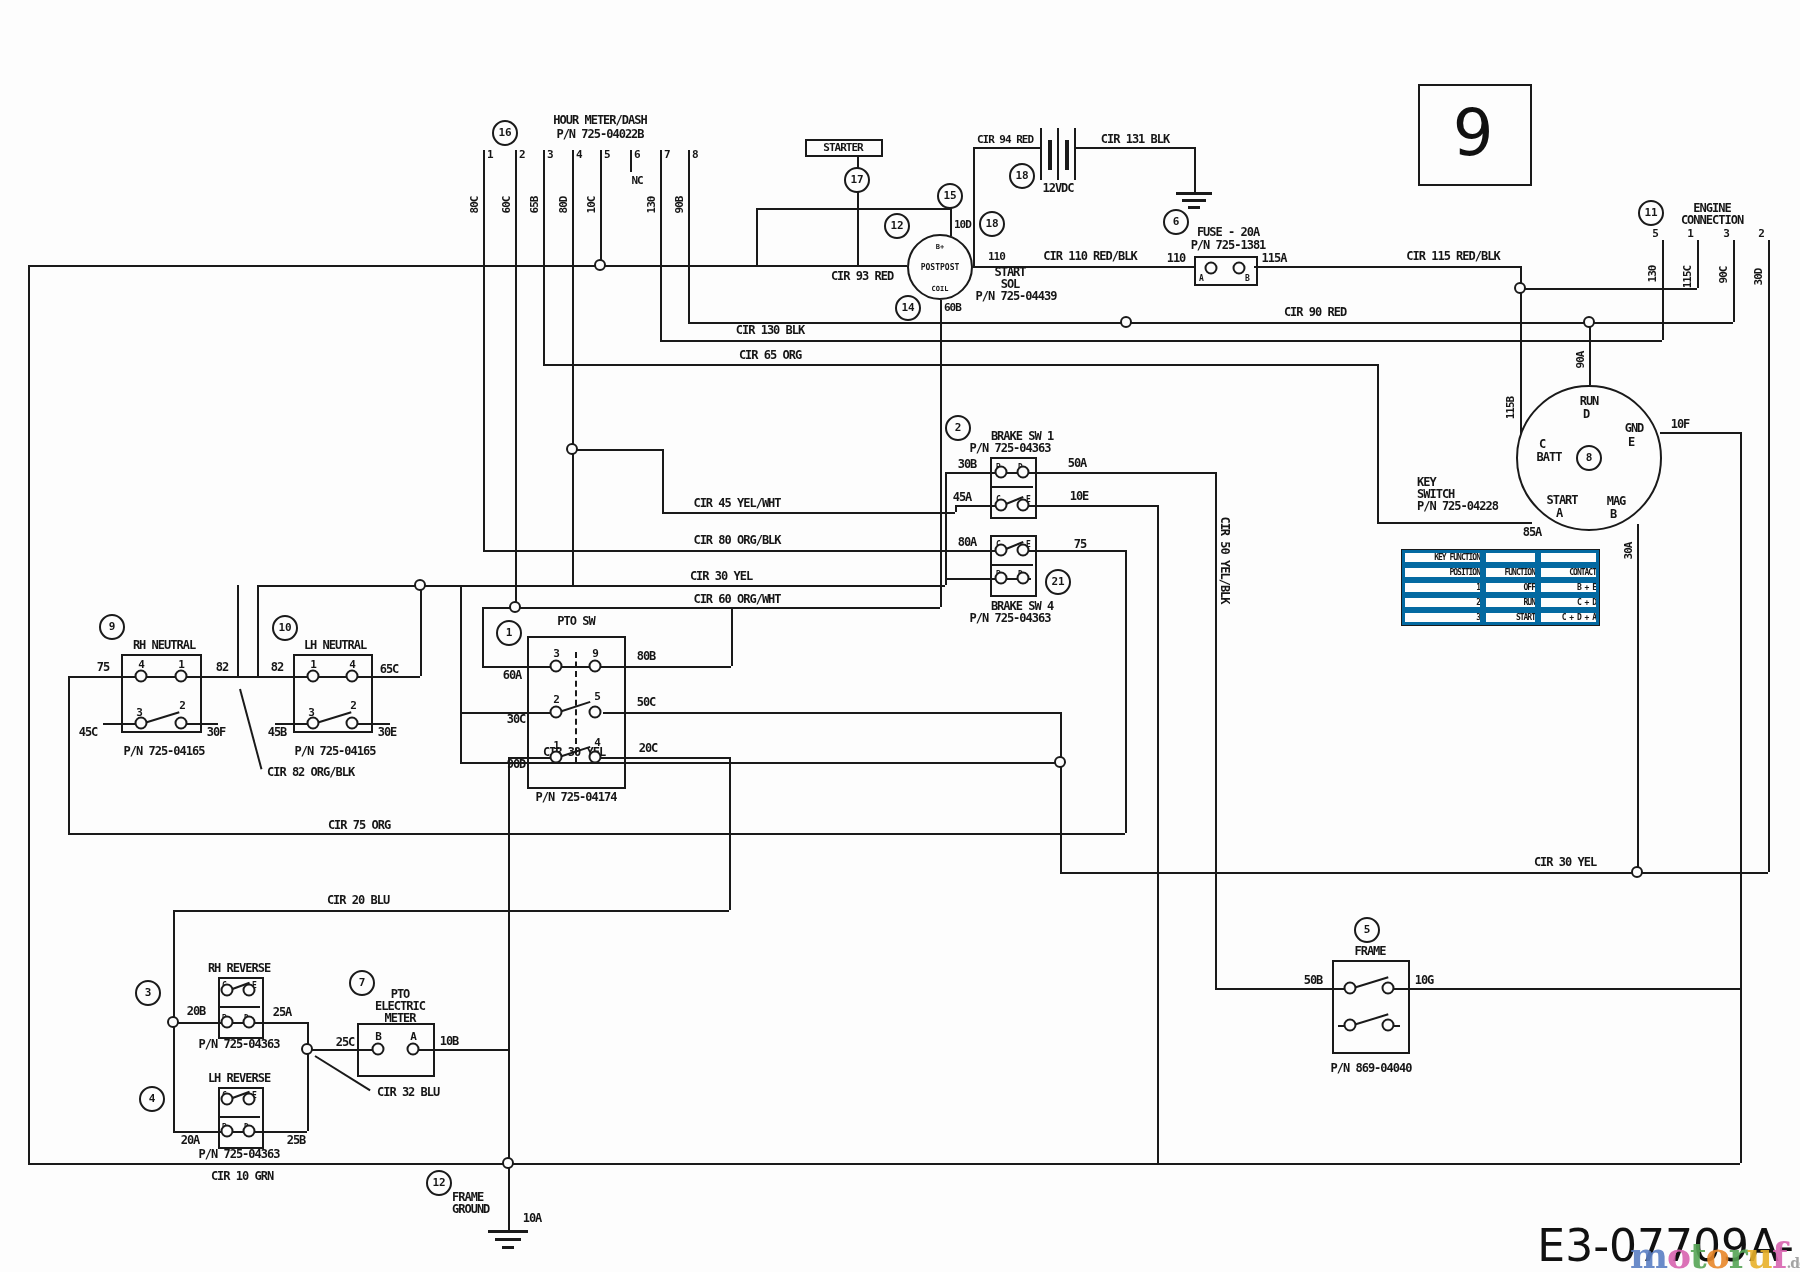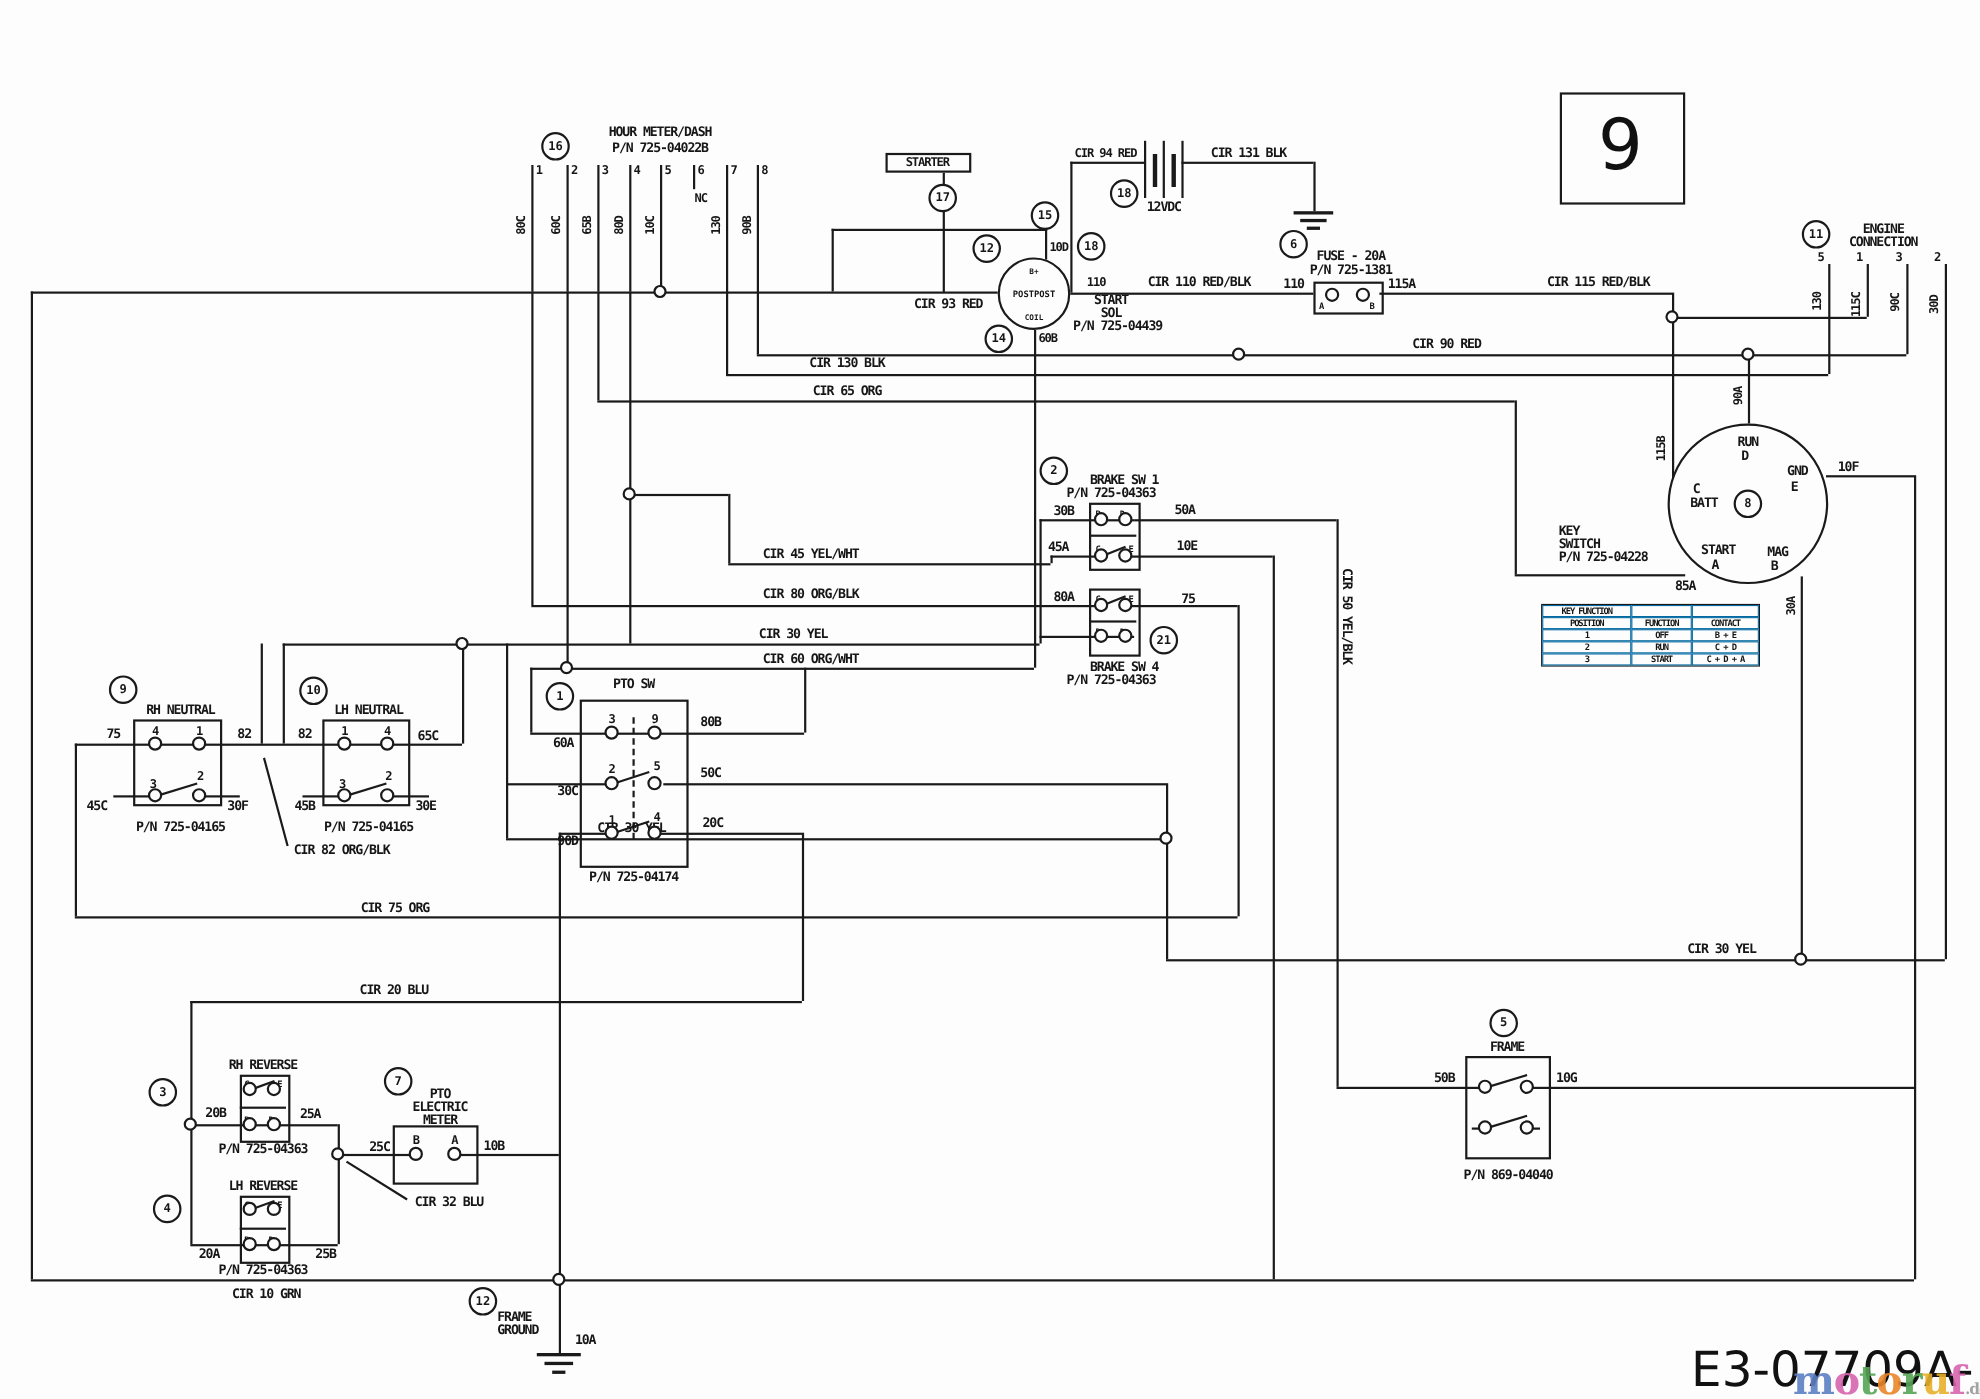--- a/index.html
+++ b/index.html
@@ -13,21 +13,21 @@
   .lb{position:absolute;font:700 12px "DejaVu Sans Mono",monospace;white-space:nowrap;letter-spacing:-1px;line-height:13px}
   .c{transform:translateX(-50%)}
   .rt{transform:translate(-50%,-50%) rotate(-90deg)}
   .rt90{transform:translate(-50%,-50%) rotate(90deg)}
   .sm{font-size:11px}.xs{font-size:8px;letter-spacing:0}.t7{font-size:7px;letter-spacing:0}
   .ref{position:absolute;width:22px;height:22px;border:2px solid #1a1a1a;border-radius:50%;font:700 11px "DejaVu Sans Mono",monospace;text-align:center;line-height:21px;background:#fdfdfd;transform:translate(-50%,-50%);z-index:5}
   .tc{position:absolute;width:9px;height:9px;border:2px solid #1a1a1a;border-radius:50%;background:#fdfdfd;transform:translate(-50%,-50%);z-index:4}
   .jc{position:absolute;width:8px;height:8px;border:2px solid #1a1a1a;border-radius:50%;background:#fdfdfd;transform:translate(-50%,-50%);z-index:4}
   .dash{position:absolute;border-left:2px dashed #1a1a1a}
   .ktab{position:absolute;left:1401px;top:549px;display:grid;grid-template-columns:81px 55px 61px;border:1px solid #1a1a1a;background:#fdfdfd;z-index:6}
-  .ktab span{border:1px solid #0369a1;font:700 8px "DejaVu Sans Mono",monospace;text-align:center;height:9px;line-height:9px;letter-spacing:-1px;overflow:hidden}
+  .ktab span{border:3px solid #0369a1;font:700 8px "DejaVu Sans Mono",monospace;text-align:right;height:9px;line-height:9px;letter-spacing:-1px;overflow:hidden}
   .big9{position:absolute;font:400 64px "DejaVu Sans",sans-serif;color:#111}
   .docnum{position:absolute;left:1482px;top:1220px;width:312px;text-align:right;font:400 44px "DejaVu Sans",sans-serif;color:#111;letter-spacing:0px;z-index:7}
   .wm{position:absolute;left:1630px;top:1234px;font:700 36px "DejaVu Serif",serif;z-index:8;opacity:.9;letter-spacing:-1px}
   .wm span{display:inline}
   .wmtld{font-size:14px;color:#9a9a9a}
 </style>
 </head>
 <body>
 
 <div id="d">

